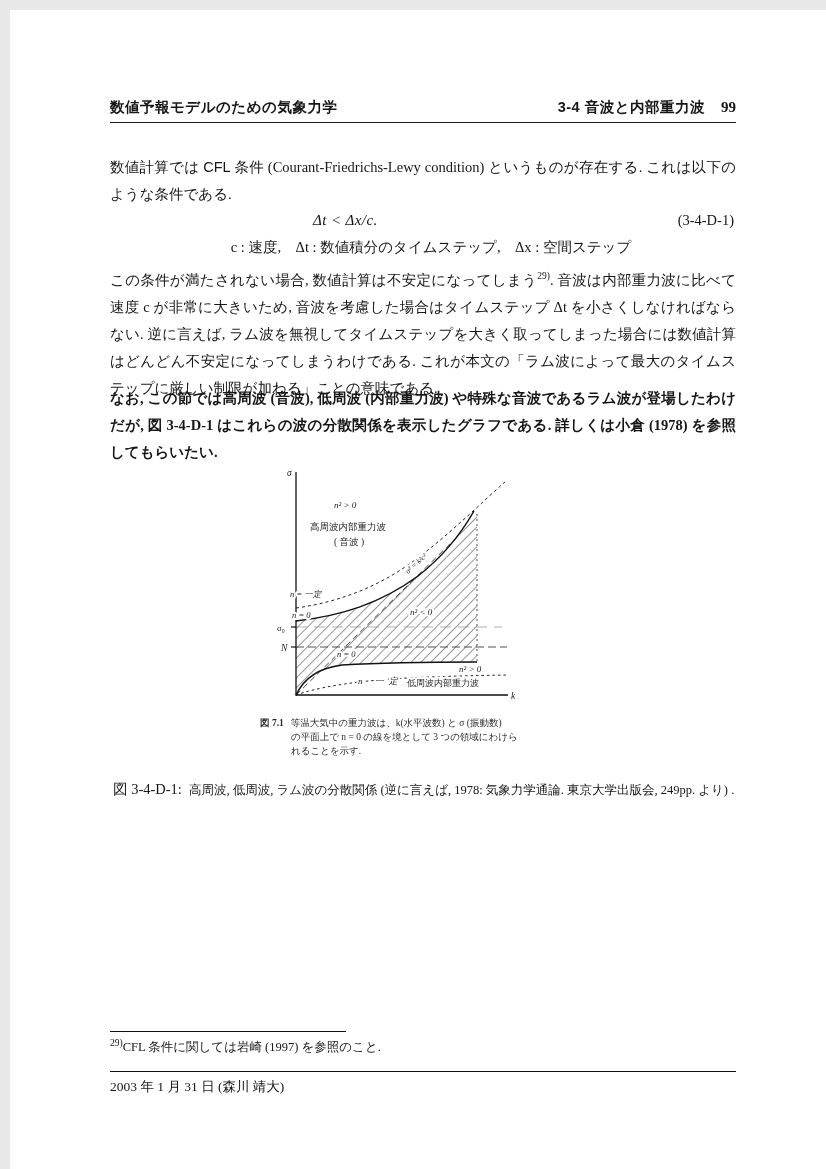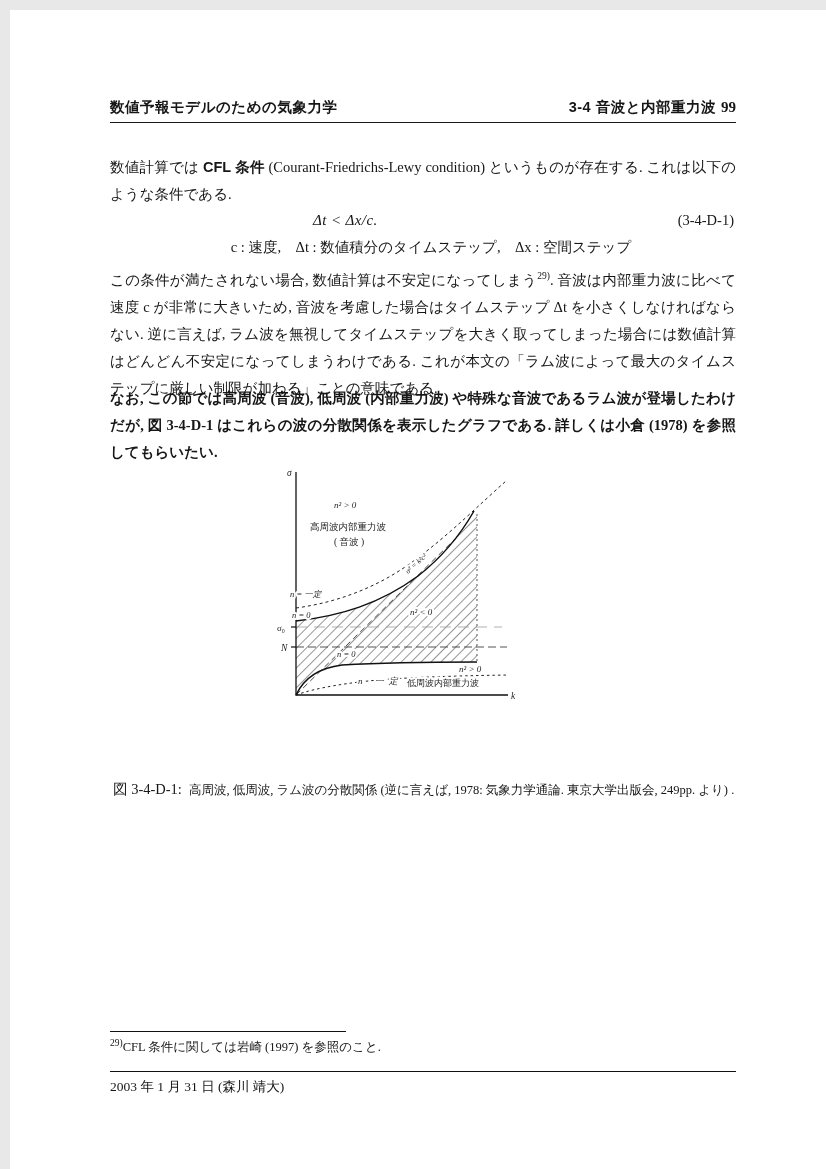--- a/index.html
+++ b/index.html
@@ -4,28 +4,28 @@
 <style>
   html,body{margin:0;padding:0;background:#e8e8e8;}
   .page{
     position:relative;width:826px;height:1169px;background:#ffffff;
     font-family:"Liberation Serif","DejaVu Serif",serif;color:#161616;
     overflow:hidden;margin:10px;
   }
   
   .header-row{position:absolute;left:100px;top:88px;width:626px;display:flex;justify-content:space-between;align-items:baseline;}
   .header-left{font-family:"Liberation Sans","DejaVu Sans",sans-serif;font-weight:bold;font-size:14.5px;letter-spacing:.5px;}
-  .header-right{display:flex;gap:5px;align-items:baseline;}
+  .header-right{display:flex;gap:16px;align-items:baseline;}
   .header-section{font-family:"Liberation Sans","DejaVu Sans",sans-serif;font-weight:bold;font-size:14.5px;letter-spacing:.5px;}
   .header-page{font-weight:bold;font-size:15px;}
   .header-rule{position:absolute;left:100px;top:112px;width:626px;border-top:1.5px solid #1a1a1a;}
   
   .para{position:absolute;left:100px;width:626px;font-size:14.5px;line-height:27px;text-align:justify;}
   .p1{top:144px;} .p2{top:257px;} .p3{top:375px;font-weight:bold;}
-  .bold-g{font-family:"Liberation Sans","DejaVu Sans",sans-serif;font-weight:bold;}
+  .bold-g{font-family:"Liberation Sans","DejaVu Sans",sans-serif;font-weight:normal;}
   .ital{}
   sup{font-size:9.5px;line-height:0;}
   
   .eq-row{position:absolute;left:100px;top:197px;width:626px;height:27px;line-height:27px;}
   .eq-formula{position:absolute;left:203px;font-style:italic;font-size:15px;letter-spacing:.4px;}
   .eq-num{position:absolute;right:2px;font-size:14.5px;}
   .eq-legend{position:absolute;left:108px;top:224px;width:626px;text-align:center;font-size:14.5px;line-height:27px;}
   
   .figure{position:absolute;left:250px;top:456px;width:300px;}
   .fig7-caption{width:288px;margin-top:1px;font-size:9.5px;line-height:14px;color:#2b2b2b;}
@@ -105,20 +105,25 @@
       <text class="it halo" x="30" y="131" font-size="8.5">n = 一定</text>
       <text class="it halo" x="32" y="152" font-size="8.5">n = 0</text>
       <text class="it halo" x="148" y="108" font-size="7.5" transform="rotate(-42 148 108)">σ² = k²c²</text>
       <text class="it halo" x="150" y="149" font-size="9">n² &lt; 0</text>
       <text class="it halo" x="77" y="191" font-size="8.5">n = 0</text>
       <text class="it halo" x="98" y="218" font-size="9" letter-spacing="5">n 一定</text>
       <text class="it halo" x="199" y="206" font-size="9">n² &gt; 0</text>
       <text class="halo" x="147" y="220" font-size="9">低周波内部重力波</text>
     </svg>
 
+    <div class="fig7-caption">
+      <div><span class="lbl">図 7.1</span><span>等温大気中の重力波は、k(水平波数) と σ (振動数)</span></div>
+      <div class="cont">の平面上で n = 0 の線を境として 3 つの領域にわけら</div>
+      <div class="cont">れることを示す.</div>
+    </div>
   </div>
 
   <div class="main-caption">
     <span class="cap-label">図 3-4-D-1:</span><span>高周波, 低周波, ラム波の分散関係 (逆に言えば, 1978: 気象力学通論. 東京大学出版会, 249pp. より) .</span>
   </div>
 
   <div class="footnote-rule"></div>
   <div class="footnote">
     <sup>29)</sup><span>CFL 条件に関しては岩崎 (1997) を参照のこと.</span>
   </div>

